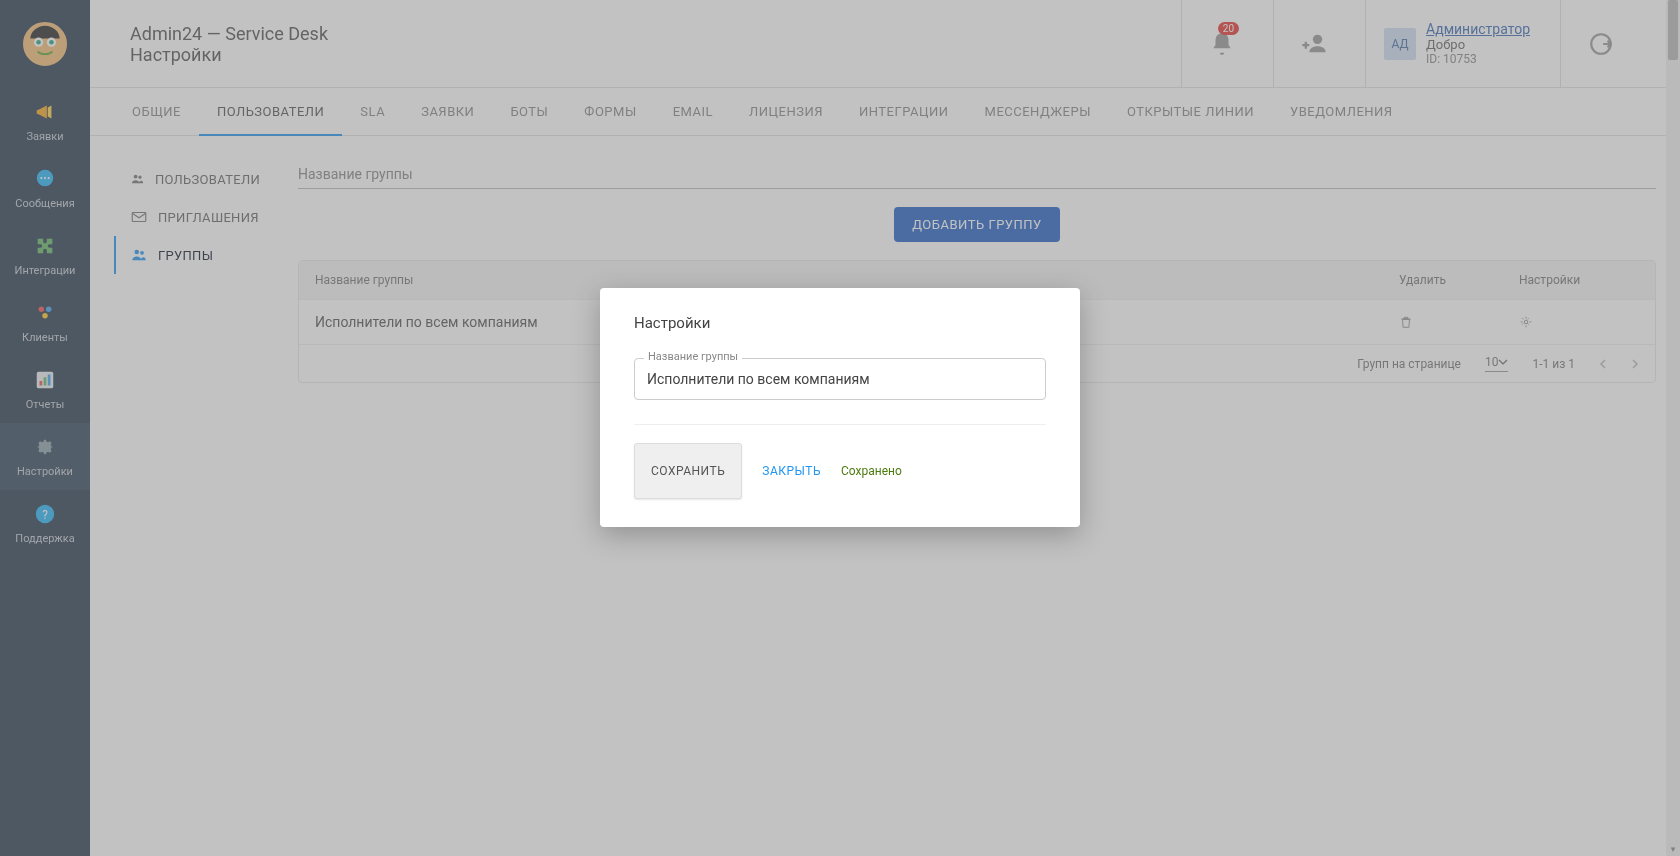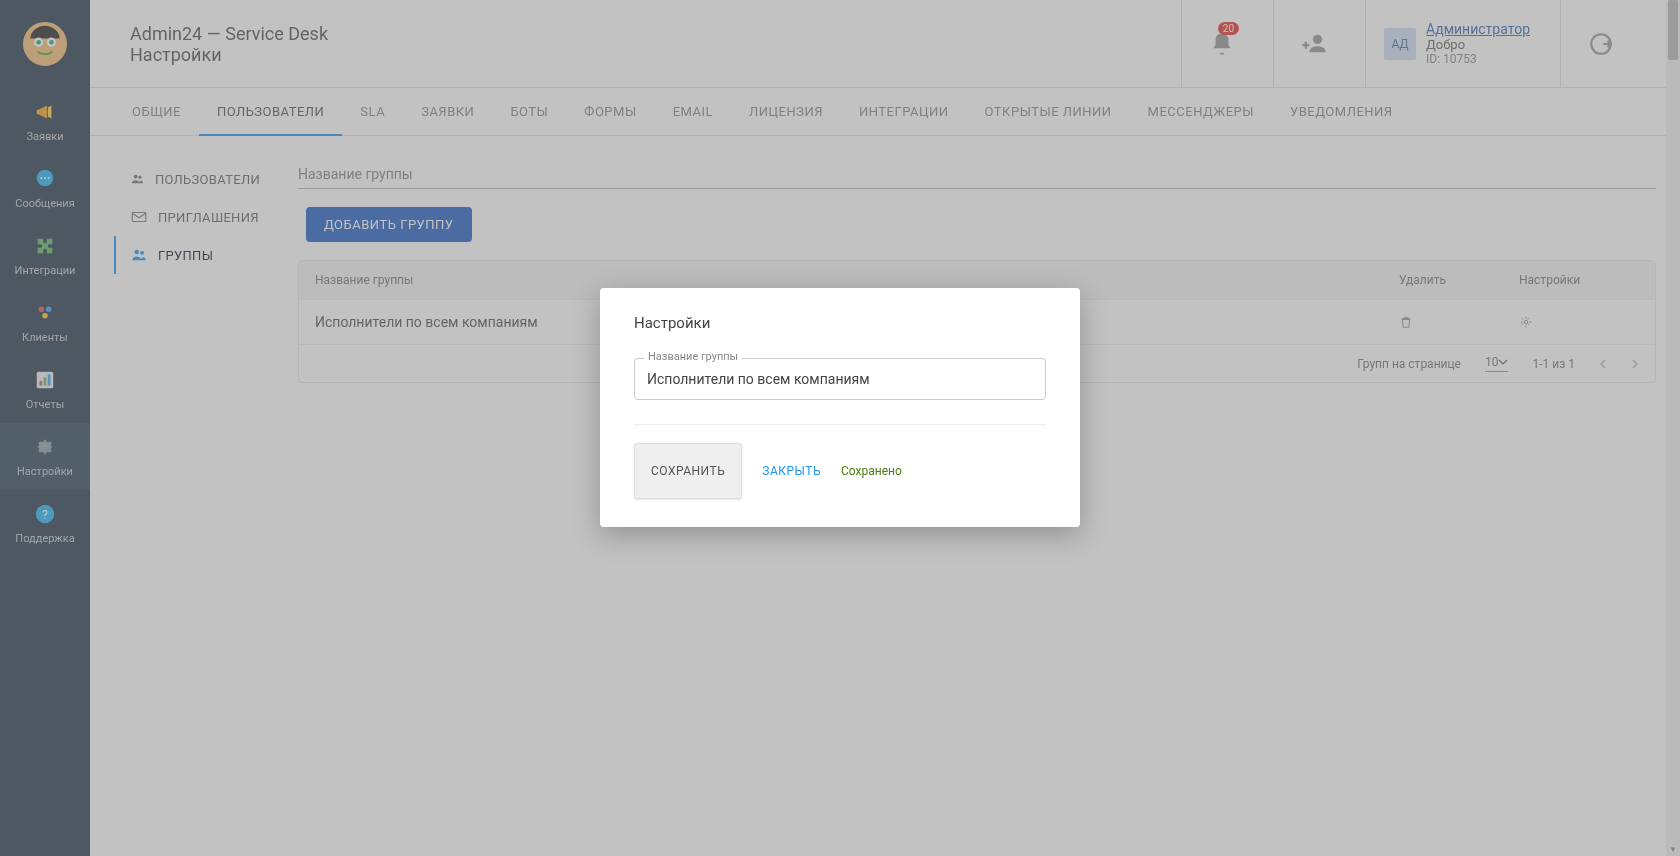--- a/index.html
+++ b/index.html
@@ -28,21 +28,21 @@
 .tabs{height:48px;border-bottom:1px solid #e0e0e0;display:flex;align-items:flex-start;padding:0 24px;background:#fff;gap:0}
 .tab{padding:0 18px;height:48px;display:flex;align-items:center;font-size:13px;color:#888;letter-spacing:.5px;cursor:pointer;border-bottom:2px solid transparent}
 .tab.active{color:#555;border-bottom-color:#2196f3}
 .content{flex:1;display:flex;padding:24px;gap:0;background:#fff}
 .subnav{width:160px;flex-shrink:0}
 .subnav-item{display:flex;align-items:center;gap:10px;padding:10px 14px;color:#666;font-size:13px;cursor:pointer;border-left:2px solid transparent;letter-spacing:.3px}
 .subnav-item.active{color:#0f172a;border-left-color:#2196f3}
 .work{flex:1;padding-left:24px;min-width:0}
 .search-input{width:100%;border:none;border-bottom:1px solid #bbb;padding:6px 0;font-size:14px;color:#555;background:transparent;outline:none}
 .search-input::placeholder{color:#888}
-.btn-row{display:flex;justify-content:flex-start;margin:18px 8px}
+.btn-row{display:flex;justify-content:center;margin:18px 8px}
 .btn-primary{background:#2563c7;color:#fff;border:none;padding:10px 18px;font-size:13px;letter-spacing:.5px;border-radius:4px;cursor:pointer}
 .table{width:100%;border:1px solid #e8e8e8;border-radius:4px}
 .thead{display:flex;background:#f4f4f4;padding:12px 16px;font-size:12px;color:#777}
 .th-name{flex:1}
 .th-del{width:120px;text-align:left}
 .th-set{width:120px;text-align:left}
 .trow{display:flex;padding:14px 16px;font-size:14px;color:#555;align-items:center;border-top:1px solid #eee}
 .td-name{flex:1}
 .td-del{width:120px;display:flex;justify-content:flex-start;color:#888;cursor:pointer}
 .td-set{width:120px;display:flex;justify-content:flex-start;color:#888;cursor:pointer}
@@ -189,22 +189,22 @@
     <div class="tabs">
       <div class="tab">ОБЩИЕ</div>
       <div class="tab active">ПОЛЬЗОВАТЕЛИ</div>
       <div class="tab">SLA</div>
       <div class="tab">ЗАЯВКИ</div>
       <div class="tab">БОТЫ</div>
       <div class="tab">ФОРМЫ</div>
       <div class="tab">EMAIL</div>
       <div class="tab">ЛИЦЕНЗИЯ</div>
       <div class="tab">ИНТЕГРАЦИИ</div>
+      <div class="tab">МЕССЕНДЖЕРЫ</div>
       <div class="tab">ОТКРЫТЫЕ ЛИНИИ</div>
-      <div class="tab">МЕССЕНДЖЕРЫ</div>
       <div class="tab">УВЕДОМЛЕНИЯ</div>
     </div>
 
     <div class="content">
       <div class="subnav">
         <div class="subnav-item">
           <svg width="18" height="18" viewBox="0 0 24 24">
               <circle cx="9" cy="8" r="3" fill="#777"></circle>
               <circle cx="16" cy="9" r="2.5" fill="#777"></circle>
               <path d="M3 19c0-3 3-5 6-5s6 2 6 5" fill="#777"></path>

